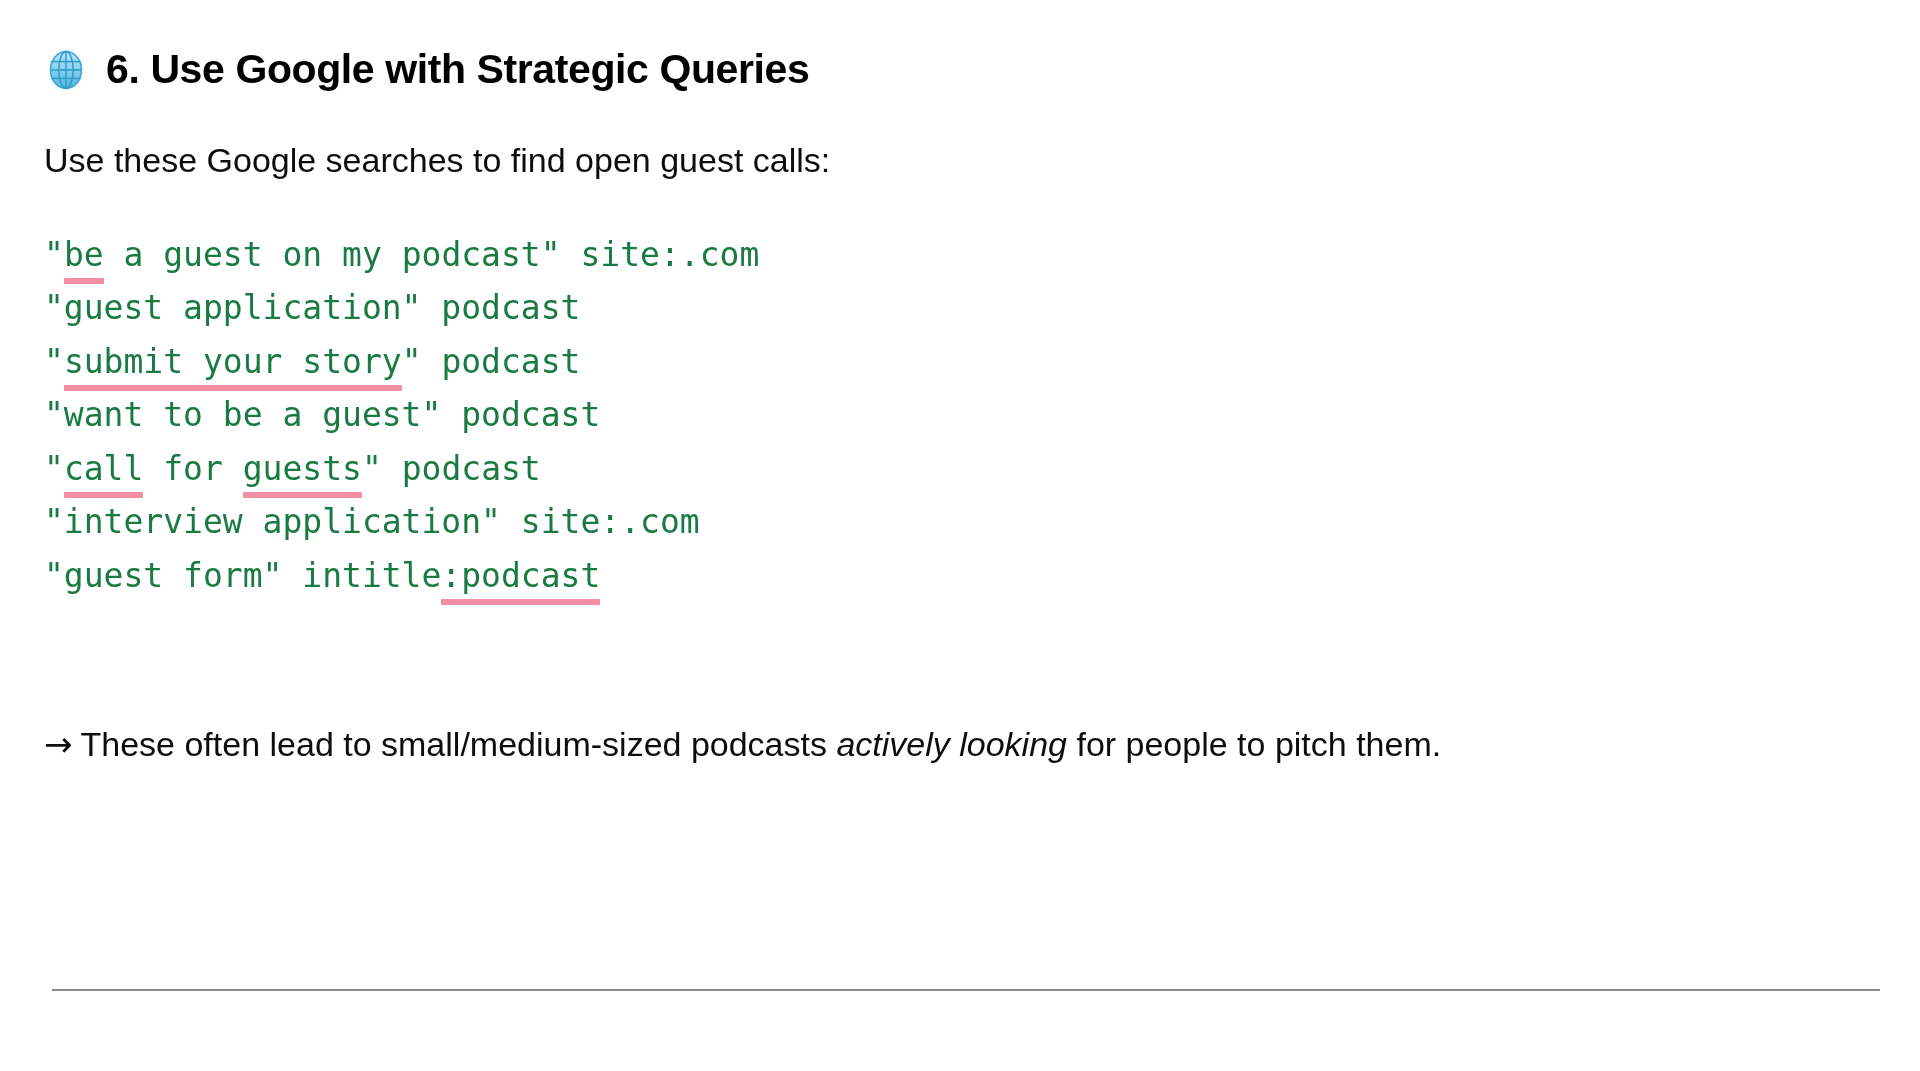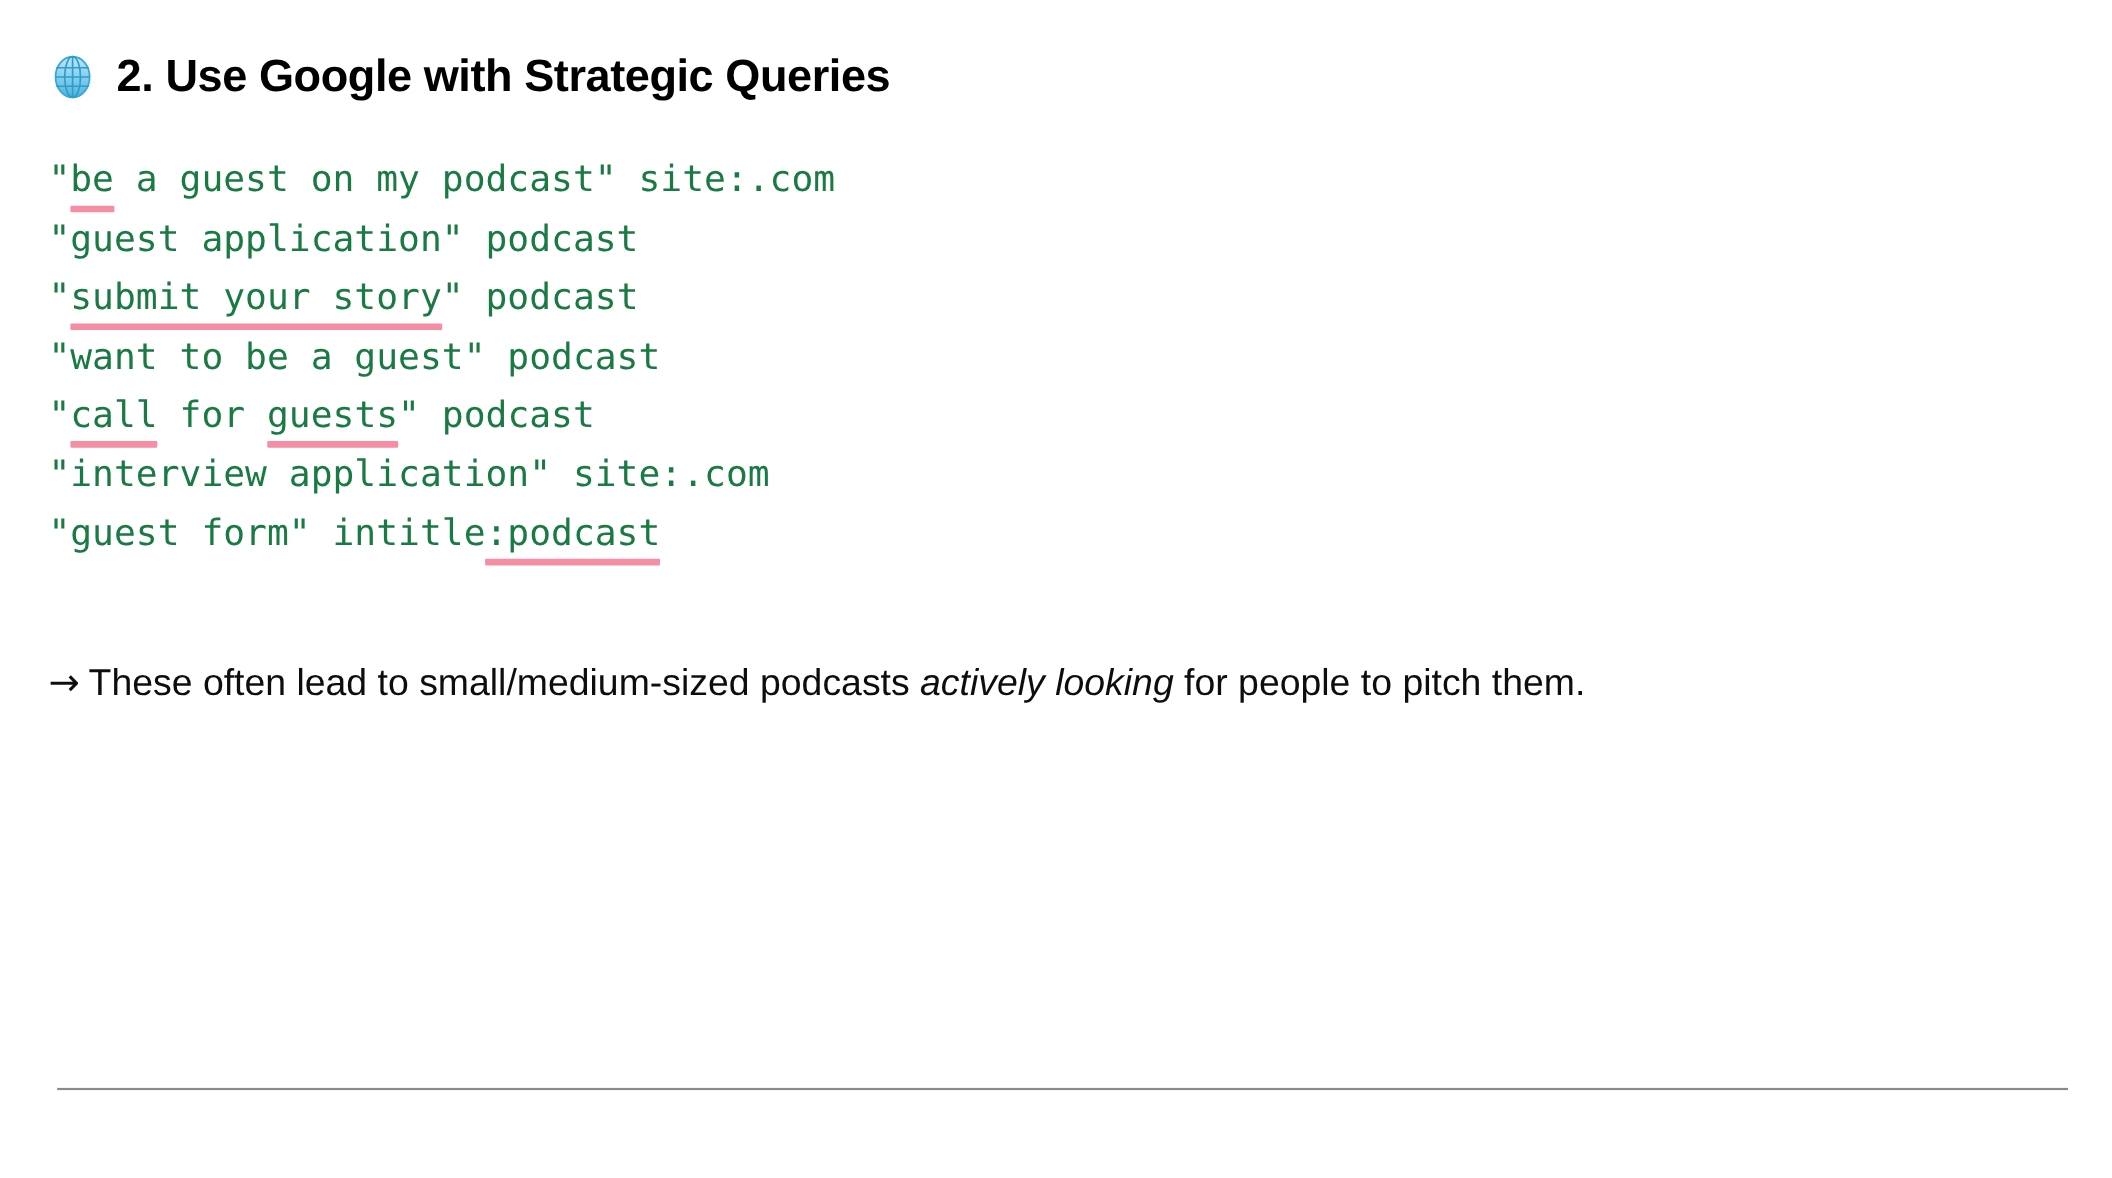--- a/index.html
+++ b/index.html
@@ -84,21 +84,21 @@
     left: 0;
     right: 0;
     bottom: -3px;
     height: 6px;
     background: #f58ea4;
     border-radius: 1px;
   }
 
   
   .outro {
-    margin-top: 88px;
+    margin-top: 120px;
     padding-left: 4px;
     font-size: 34px;
     line-height: 1.35;
     color: #0d0d0d;
     white-space: nowrap;
   }
   .outro .arrow {
     font-family: "DejaVu Sans", sans-serif;
     margin-right: 8px;
   }
@@ -133,23 +133,24 @@
           </linearGradient>
         </defs>
         <ellipse cx="22" cy="22" rx="15.5" ry="18.5" fill="url(#globeGrad)" stroke="#37a9d6" stroke-width="1.6"></ellipse>
         <ellipse cx="22" cy="22" rx="7.2" ry="18.5" fill="none" stroke="#2f9cc9" stroke-width="1.5"></ellipse>
         <line x1="22" y1="3.5" x2="22" y2="40.5" stroke="#2f9cc9" stroke-width="1.5"></line>
         <line x1="7.2" y1="13.6" x2="36.8" y2="13.6" stroke="#2f9cc9" stroke-width="1.5"></line>
         <line x1="6.6" y1="22" x2="37.4" y2="22" stroke="#2f9cc9" stroke-width="1.5"></line>
         <line x1="7.2" y1="30.4" x2="36.8" y2="30.4" stroke="#2f9cc9" stroke-width="1.5"></line>
       </svg>
     </span>
-    <span class="heading-text">2. Use Google with Strategic Queries</span>
+    <span class="heading-text">6. Use Google with Strategic Queries</span>
   </div>
 
+  <p class="intro">Use these Google searches to find open guest calls:</p>
 
   <div class="code-block" id="code-block"><div class="code-line"><span>"</span><span class="hl">be</span><span> a guest on my podcast" site:.com</span></div><div class="code-line"><span>"guest application" podcast</span></div><div class="code-line"><span>"</span><span class="hl">submit your story</span><span>" podcast</span></div><div class="code-line"><span>"want to be a guest" podcast</span></div><div class="code-line"><span>"</span><span class="hl">call</span><span> for </span><span class="hl">guests</span><span>" podcast</span></div><div class="code-line"><span>"interview application" site:.com</span></div><div class="code-line"><span>"guest form" intitle</span><span class="hl">:podcast</span></div></div>
 
   <p class="outro">
     <span class="arrow">→</span><span>These often lead to small/medium-sized podcasts </span><em>actively looking</em><span> for people to pitch them.</span>
   </p>
 
   <hr class="divider">
 
 </div>

